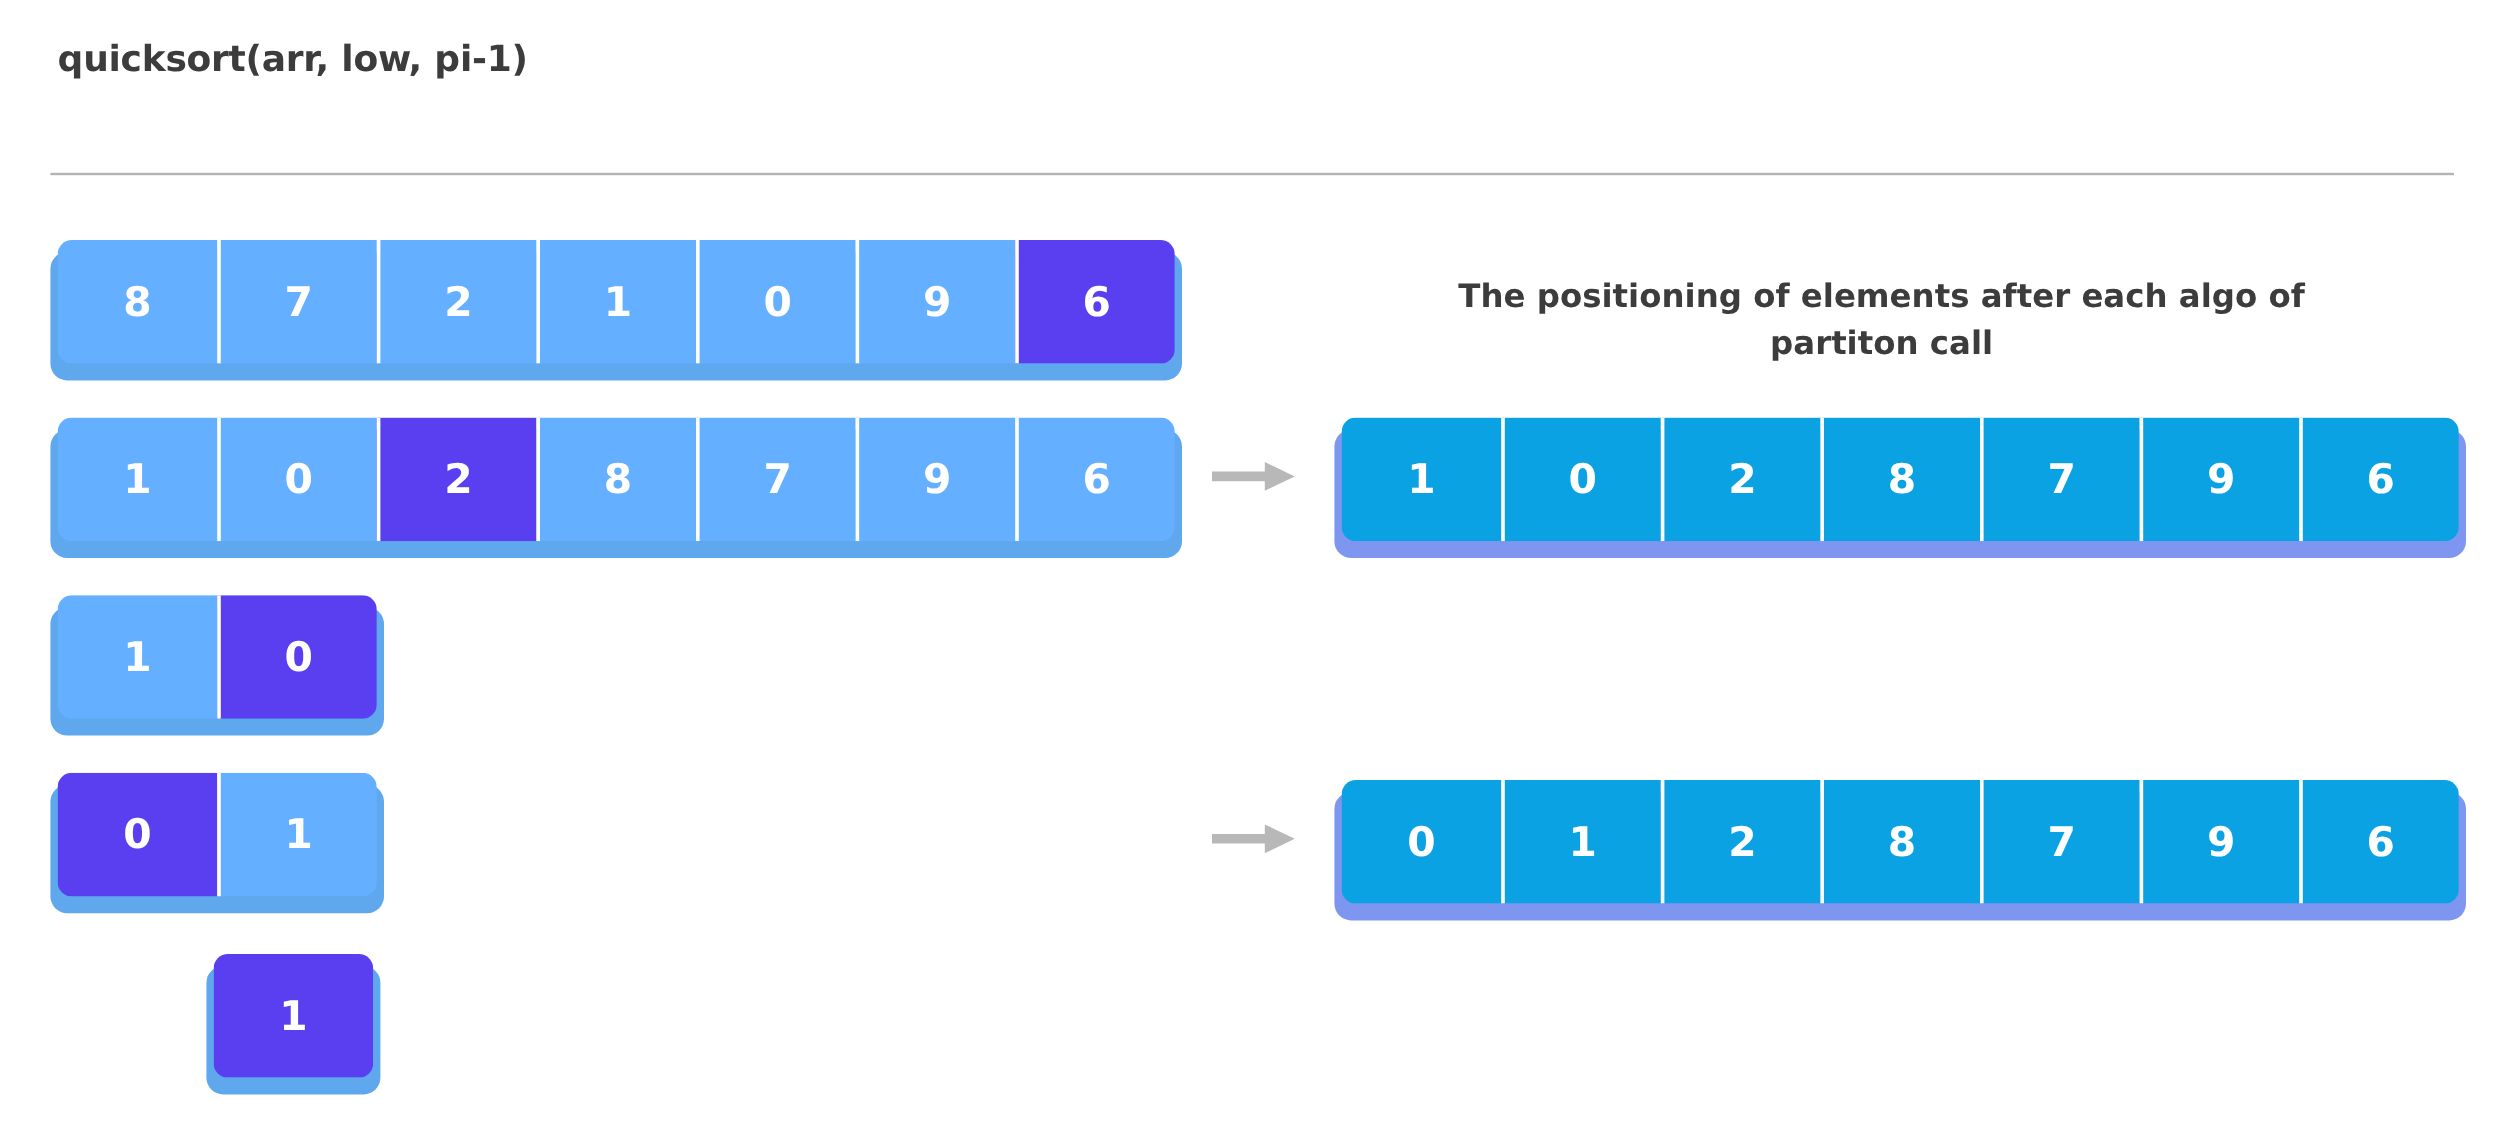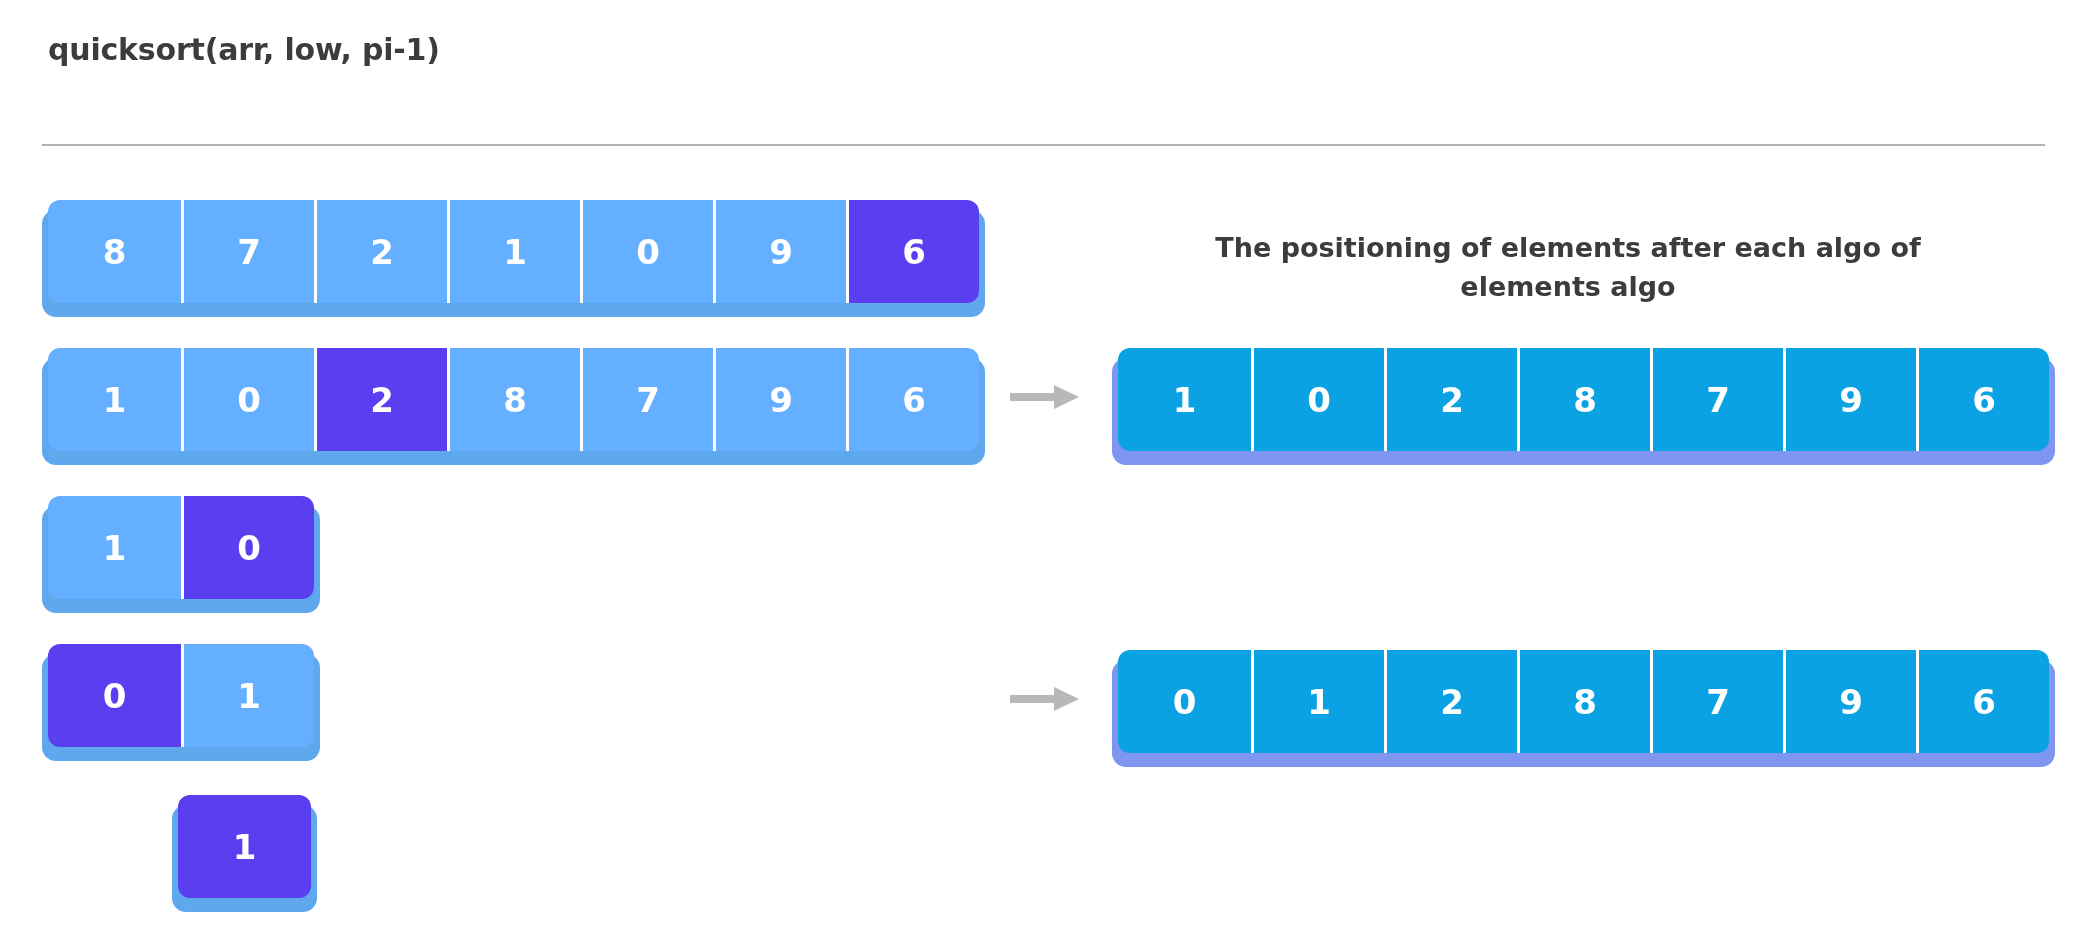--- a/index.html
+++ b/index.html
@@ -115,21 +115,21 @@
 <body>
 
 <div id="stage">
 
   <div class="page-title">quicksort(arr, low, pi-1)</div>
 
   <div class="divider"></div>
 
   <div class="caption">
     <div>The positioning of elements after each algo of</div>
-    <div>elements algo</div>
+    <div>partiton call</div>
   </div>
 
   <div id="left-arrays-host">
       <div class="array arr-light" style="left: 48px; top: 200px;">
         <div class="shadow"></div>
         <div class="cells">
           <div class="cell" style="width: 133px; height: 103px;">8</div>
           <div class="cell" style="width: 133px; height: 103px;">7</div>
           <div class="cell" style="width: 133px; height: 103px;">2</div>
           <div class="cell" style="width: 133px; height: 103px;">1</div>

